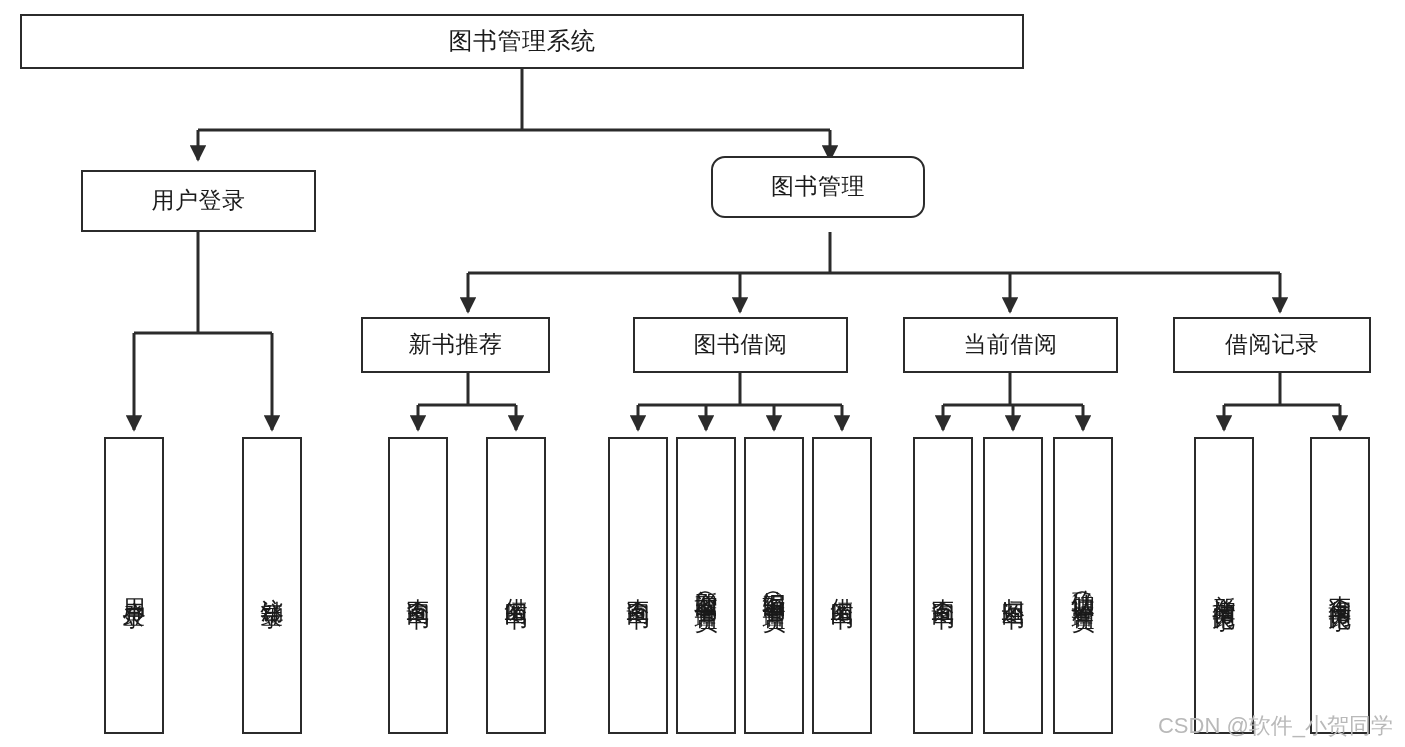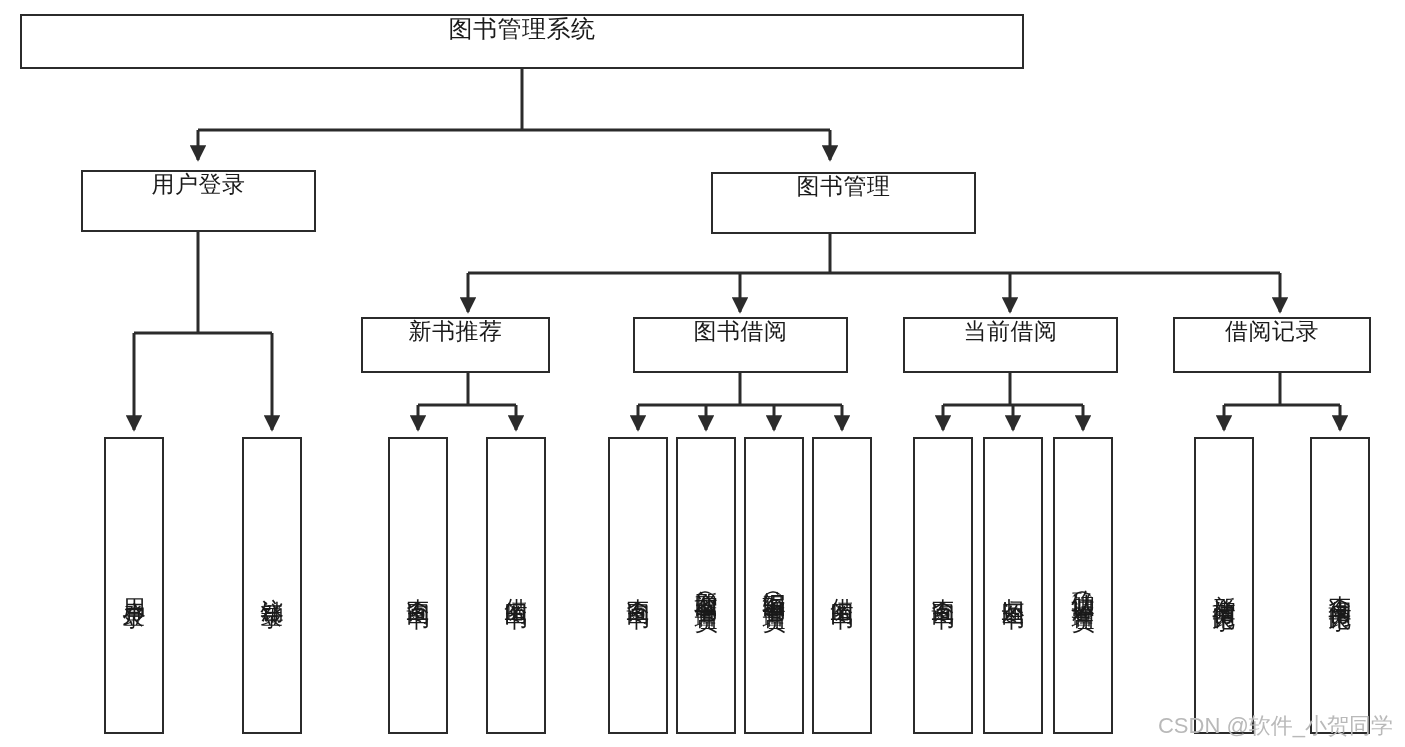--- a/index.html
+++ b/index.html
@@ -25,20 +25,21 @@
     width: 1405px;
     height: 747px;
     pointer-events: none;
   }
   .node {
     position: absolute;
     box-sizing: border-box;
     background: #ffffff;
     border: 2.5px solid #2b2b2b;
     display: flex;
+    align-items: center;
     justify-content: center;
     color: #1a1a1a;
     z-index: 2;
   }
   .node-label {
     display: block;
     text-align: center;
     line-height: 1.12;
     white-space: pre;
   }
@@ -129,21 +130,21 @@
     </g>
   </svg>
 
   <div class="node horiz root" style="left:20px; top:14px; width:1004px; height:55px;">
     <span class="node-label">图书管理系统</span>
   </div>
 
   <div class="node horiz" style="left:81px; top:170px; width:235px; height:62px;">
     <span class="node-label">用户登录</span>
   </div>
-  <div class="node horiz" style="left:711px; top:172px; width:265px; height:62px;">
+  <div class="node horiz" style="left:711px; top:156px; width:214px; height:62px;border-radius:14px;">
     <span class="node-label">图书管理</span>
   </div>
 
   <div class="node horiz" style="left:361px; top:317px; width:189px; height:56px;">
     <span class="node-label">新书推荐</span>
   </div>
   <div class="node horiz" style="left:633px; top:317px; width:215px; height:56px;">
     <span class="node-label">图书借阅</span>
   </div>
   <div class="node horiz" style="left:903px; top:317px; width:215px; height:56px;">

